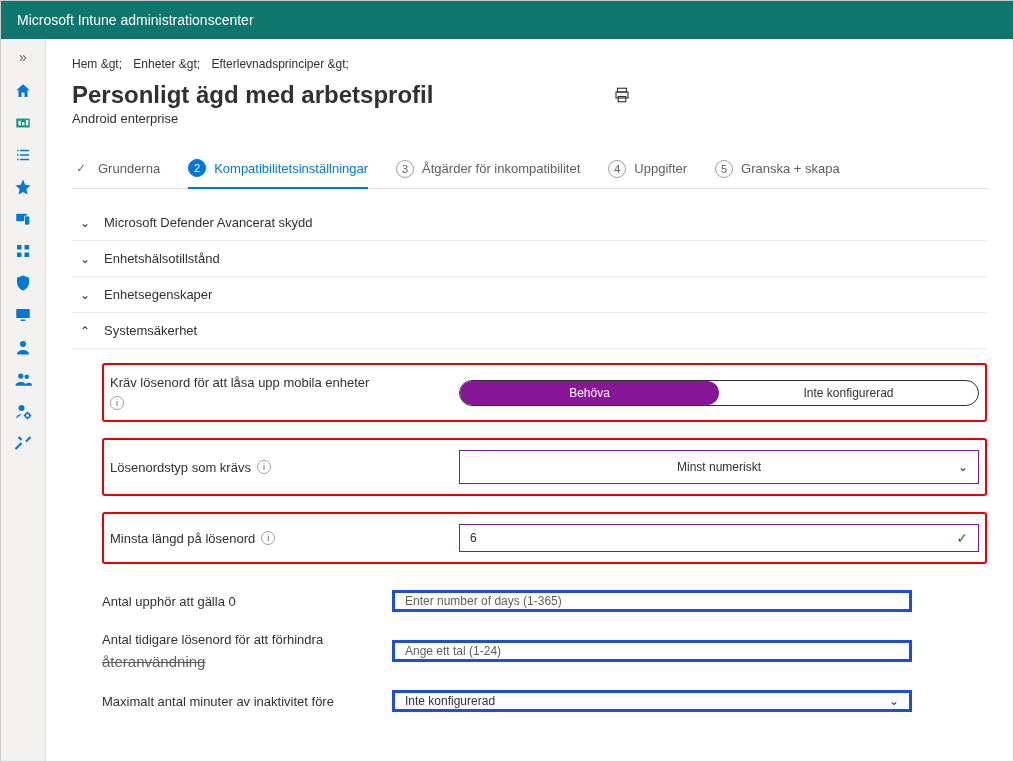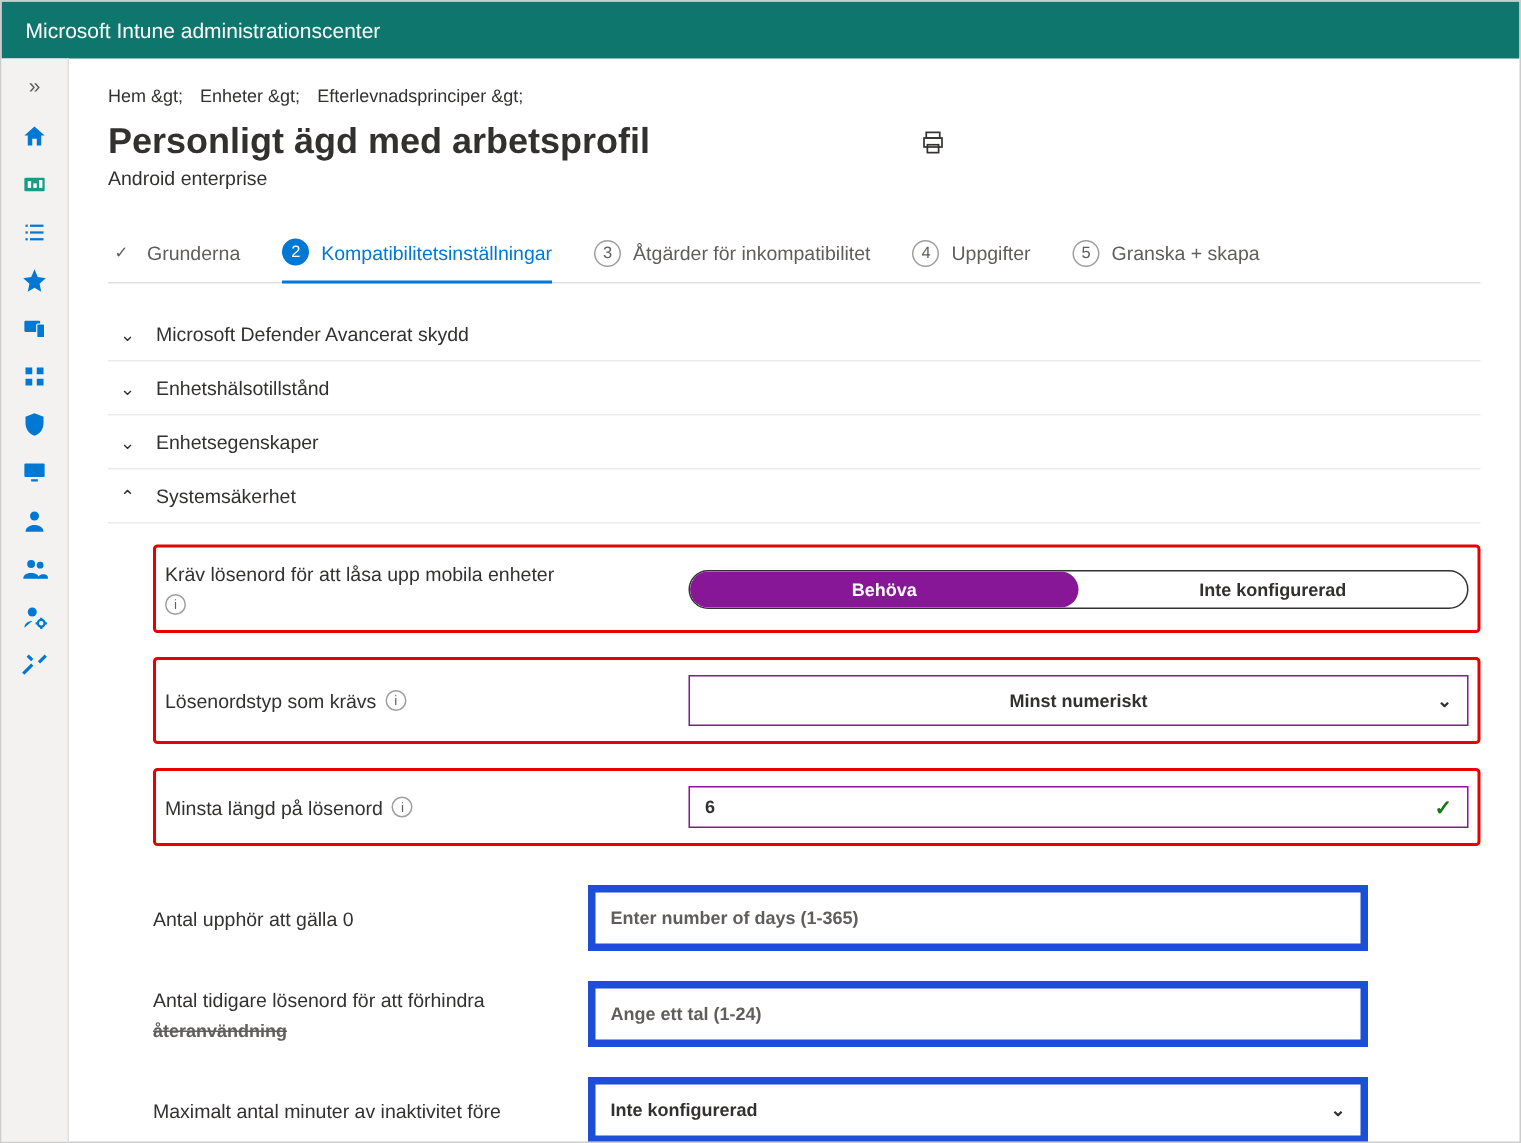--- a/index.html
+++ b/index.html
@@ -27,31 +27,31 @@
 .section-header { display: flex; align-items: center; gap: 12px; padding: 10px 6px; border-bottom: 1px solid #edebe9; cursor: pointer; font-size: 13px; }
 .section-header.last { border-bottom: 1px solid #edebe9; }
 .chev { width: 14px; text-align: center; font-size: 12px; color: #323130; }
 .section-body { padding: 14px 0 0 30px; font-size: 13px; }
 .desc { margin-bottom: 14px; line-height: 1.5; max-width: 780px; }
 .moreinfo { margin-bottom: 12px; }
 .row { display: flex; align-items: center; padding: 10px 0; gap: 20px; }
 .row.highlight { border: 2px solid #e60000; border-radius: 3px; padding: 10px 6px; margin-bottom: 16px; justify-content: space-between; }
 .row .label { width: 270px; font-size: 13px; display: flex; align-items: center; gap: 6px; flex-wrap: wrap; }
 .info-icon { width: 14px; height: 14px; border: 1px solid #a19f9d; border-radius: 50%; display: inline-flex; align-items: center; justify-content: center; font-size: 9px; color: #605e5c; cursor: pointer; }
-.control { flex: 1; max-width: 520px; font-weight: bold; }
+.control { flex: 1; max-width: 520px; }
 .toggle-pill { display: flex; border: 1px solid #323130; border-radius: 14px; overflow: hidden; height: 26px; }
 .toggle-pill .opt { flex: 1; display: flex; align-items: center; justify-content: center; font-size: 12px; cursor: pointer; }
 .toggle-pill .opt.active { background: #881798; color: #fff; border-radius: 14px; }
 .select-box { border: 1px solid #881798; height: 34px; display: flex; align-items: center; justify-content: center; position: relative; font-size: 12px; cursor: pointer; }
 .select-box .caret { position: absolute; right: 10px; font-size: 12px; }
 .text-input { border: 1px solid #881798; height: 28px; display: flex; align-items: center; padding: 0 10px; position: relative; font-size: 12px; }
 .text-input .check { position: absolute; right: 10px; color: #107c10; font-size: 14px; }
-.plain-input { border: 5px solid #1d4ed8; height: 44px; display: flex; align-items: center; padding: 0 10px; font-size: 12px; color: #605e5c; position: relative; }
+.plain-input { border: 3px solid #1d4ed8; height: 22px; display: flex; align-items: center; padding: 0 10px; font-size: 12px; color: #605e5c; position: relative; }
 .plain-input .caret { position: absolute; right: 10px; font-size: 12px; color: #323130; }
-.small-sub { font-size: 12px; color: #605e5c; text-decoration: line-through; font-weight: bold; }
+.small-sub { font-size: 15px; color: #605e5c; text-decoration: line-through; }
 </style>
 </head>
 <body>
 
 <div class="topbar">
   <span>Microsoft Intune administrationscenter</span>
 </div>
 
 <div class="shell">
   <div class="sidebar">

